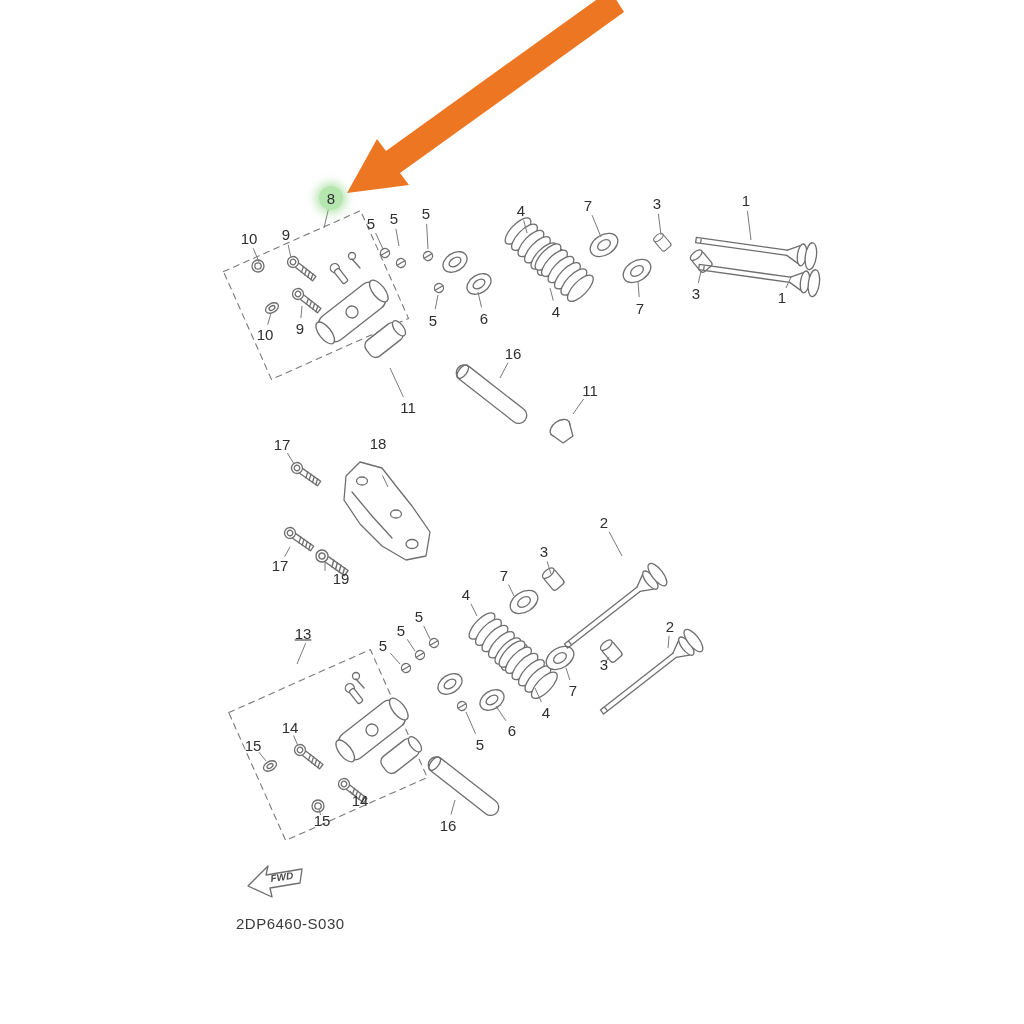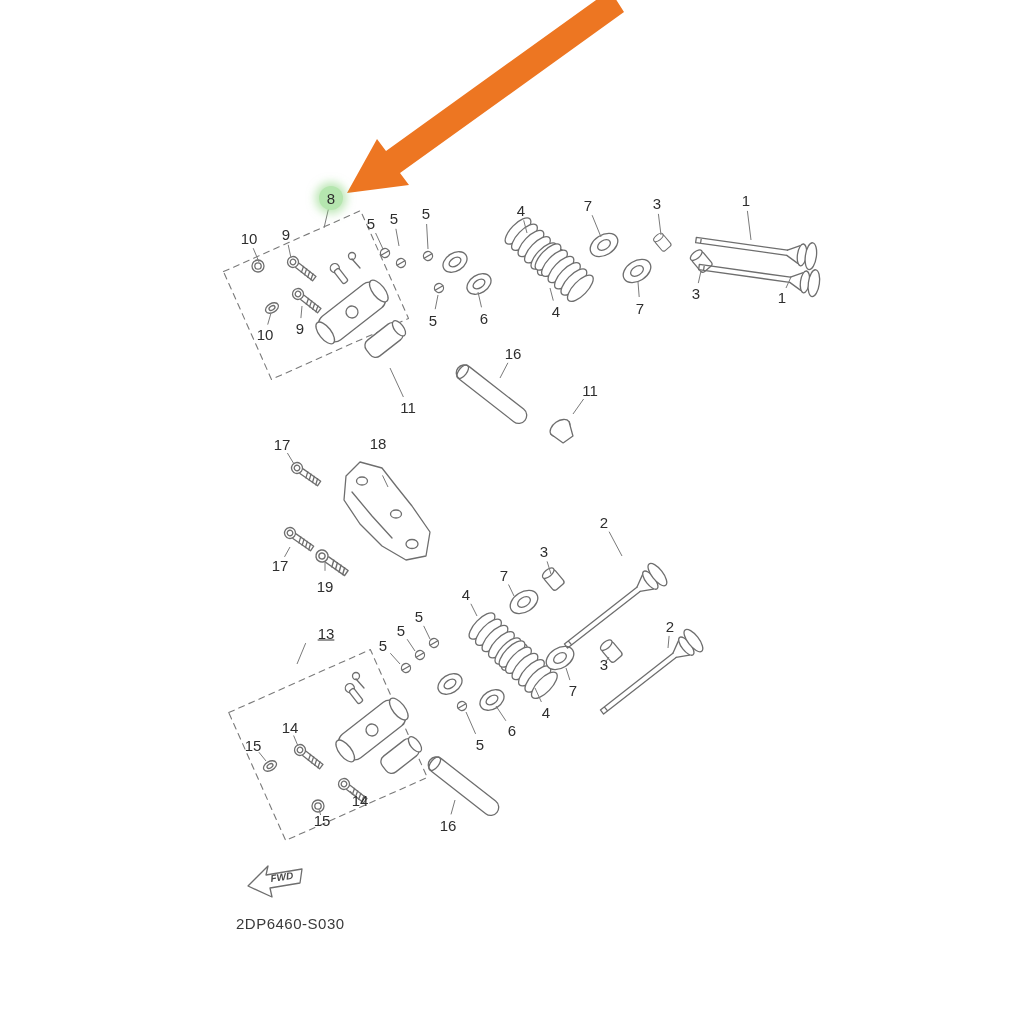--- a/index.html
+++ b/index.html
@@ -275,22 +275,22 @@
       <div class="callout" style="left: 556px; top: 311px;">4</div>
       <div class="callout" style="left: 640px; top: 308px;">7</div>
       <div class="callout" style="left: 696px; top: 293px;">3</div>
       <div class="callout" style="left: 782px; top: 297px;">1</div>
       <div class="callout" style="left: 408px; top: 407px;">11</div>
       <div class="callout" style="left: 513px; top: 353px;">16</div>
       <div class="callout" style="left: 590px; top: 390px;">11</div>
       <div class="callout" style="left: 282px; top: 444px;">17</div>
       <div class="callout" style="left: 378px; top: 443px;">18</div>
       <div class="callout" style="left: 280px; top: 565px;">17</div>
-      <div class="callout" style="left: 325px; top: 578px; margin-top: 8px;">19</div>
-      <div class="callout" style="left: 326px; top: 633px; text-decoration: underline;">13</div>
+      <div class="callout" style="left: 341px; top: 578px;">19</div>
+      <div class="callout" style="left: 303px; top: 633px; text-decoration: underline;">13</div>
       <div class="callout" style="left: 604px; top: 522px;">2</div>
       <div class="callout" style="left: 670px; top: 626px;">2</div>
       <div class="callout" style="left: 544px; top: 551px;">3</div>
       <div class="callout" style="left: 604px; top: 664px;">3</div>
       <div class="callout" style="left: 504px; top: 575px;">7</div>
       <div class="callout" style="left: 573px; top: 690px;">7</div>
       <div class="callout" style="left: 466px; top: 594px;">4</div>
       <div class="callout" style="left: 546px; top: 712px;">4</div>
       <div class="callout" style="left: 383px; top: 645px;">5</div>
       <div class="callout" style="left: 401px; top: 630px;">5</div>

